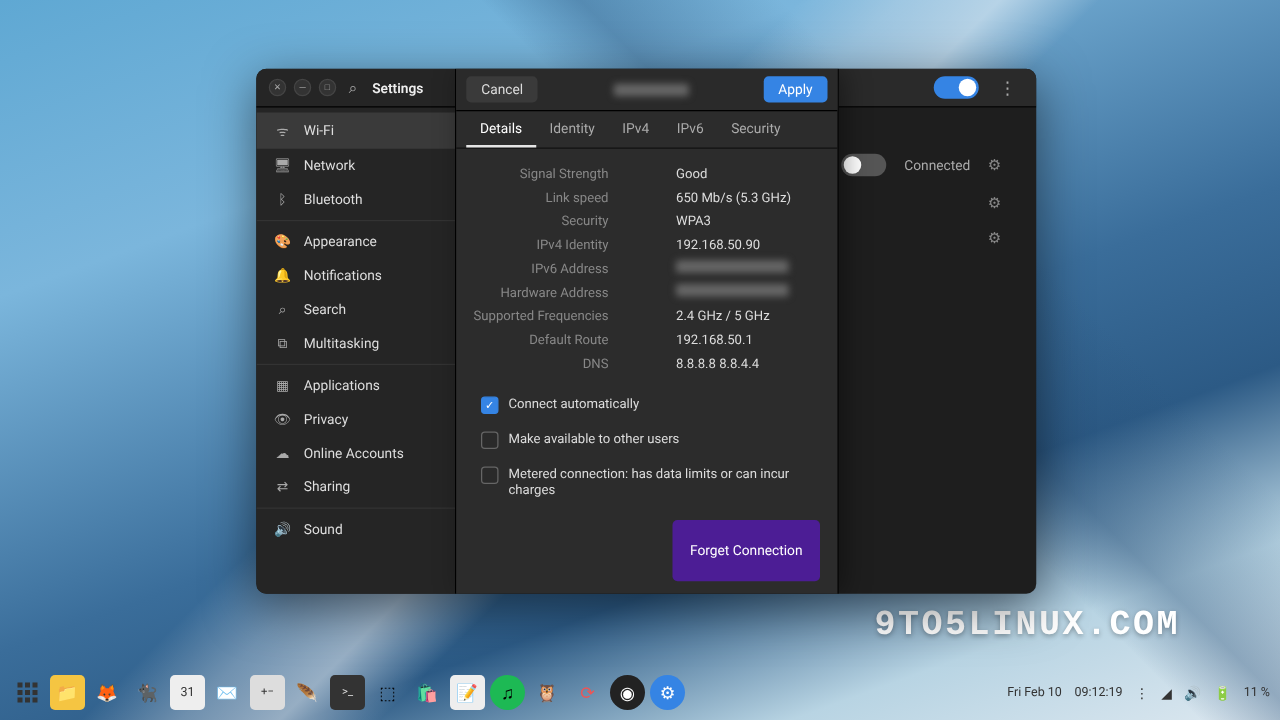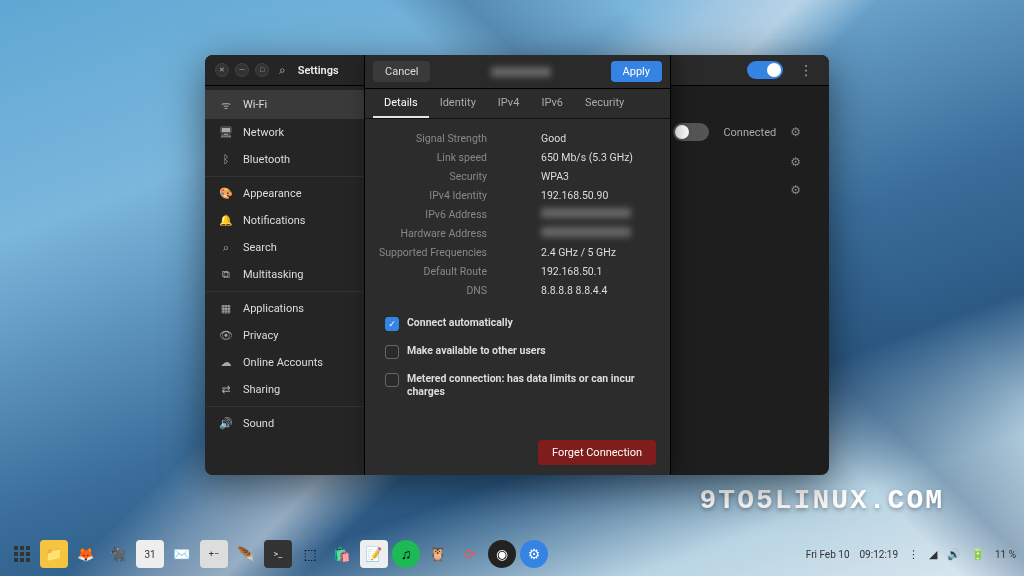--- a/index.html
+++ b/index.html
@@ -75,36 +75,36 @@
   display: flex; flex-direction: column; font-size: 11px;
   box-shadow: 4px 0 20px rgba(0,0,0,0.4);
 }
 .dlg-header {
   display: flex; align-items: center; justify-content: space-between;
   padding: 6px 8px; border-bottom: 1px solid #000; background: #2a2a2a;
 }
 .btn { padding: 4px 12px; border-radius: 4px; border: none; font-size: 11px; cursor: pointer; }
 .btn-cancel { background: #3a3a3a; color: #ddd; }
 .btn-apply { background: #3584e4; color: white; }
-.btn-forget { background: #7f1d1d; color: white; padding: 6px 14px; font-size: 11px; }
+.btn-forget { background: #4c1d95; color: white; padding: 18px 14px; font-size: 11px; }
 
 .dlg-tabs { display: flex; gap: 0; padding: 0 8px; border-bottom: 1px solid #111; }
 .dlg-tab { padding: 7px 11px; color: #aaa; cursor: pointer; font-size: 11px; }
 .dlg-tab.active { color: #fff; border-bottom: 2px solid #e5e5e5; }
 
 .dlg-body { flex: 1; overflow-y: auto; padding: 10px 14px; }
 .kv { display: flex; padding: 3px 0; font-size: 10.5px; gap: 44px; }
 .kv .k { width: 118px; text-align: right; color: #888; padding-right: 10px; }
 .kv .v { color: #ddd; }
 .blur { filter: blur(3px); background: #666; color: transparent; border-radius: 2px; width: 90px; height: 10px; display: inline-block; }
 
 .check-row { display: flex; align-items: flex-start; gap: 8px; padding: 5px 6px; margin-top: 3px; }
 .chk { width: 14px; height: 14px; border-radius: 3px; border: 1px solid #666; background: #2a2a2a; display: flex; align-items: center; justify-content: center; font-size: 9px; color: white; flex-shrink: 0; margin-top: 1px; }
 .chk.on { background: #3584e4; border-color: #3584e4; }
-.check-row .txt { color: #ddd; font-size: 10.5px; font-weight: bold; }
+.check-row .txt { color: #ddd; font-size: 10.5px; }
 .check-row .sub { color: #777; font-size: 9px; margin-top: 1px; }
 
 .dlg-footer { padding: 10px 14px; display: flex; justify-content: flex-end; }
 
 .taskbar {
   position: absolute; left: 0; right: 0; bottom: 6px;
   height: 32px; display: flex; align-items: center; padding: 0 8px;
   gap: 4px; z-index: 100;
 }
 .tb-icon { width: 28px; height: 28px; border-radius: 4px; display: flex; align-items: center; justify-content: center; font-size: 14px; }

